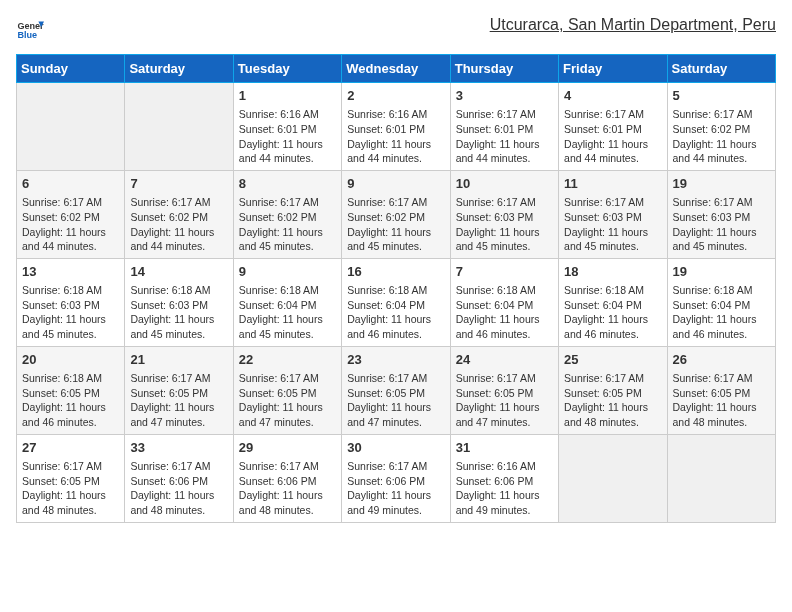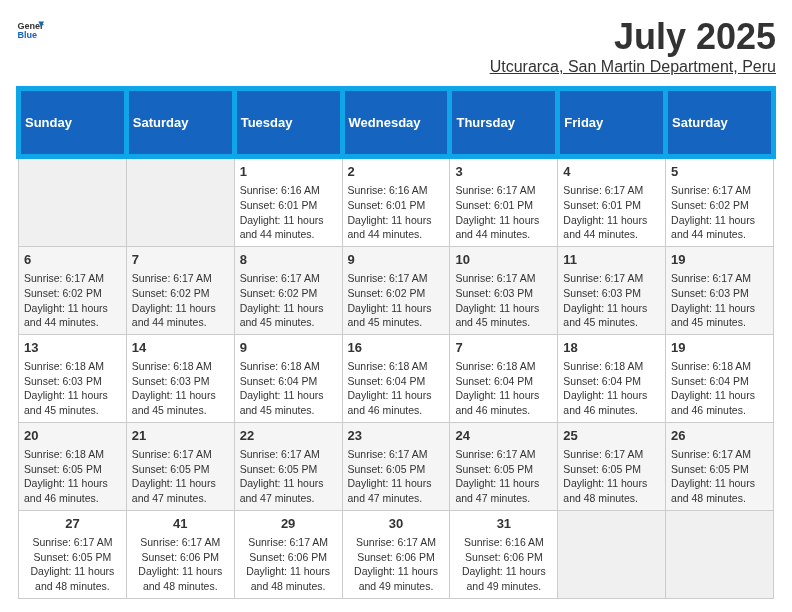--- a/index.html
+++ b/index.html
@@ -41,23 +41,23 @@
     .calendar {
       width: 100%;
       border-collapse: collapse;
       border: 1px solid #ccc;
     }
     .calendar th {
       background-color: #1565c0;
       color: #fff;
       font-size: 13px;
       font-weight: bold;
-      padding: 24px 4px;
+      padding: 6px 4px;
       text-align: left;
-      border: 5px solid #0ea5e9;
+      border: 1px solid #0ea5e9;
     }
     .calendar td {
       vertical-align: top;
       border: 1px solid #ccc;
       padding: 4px 5px;
       width: 108px;
       min-height: 80px;
       font-size: 10.5px;
       color: #333;
       background: #fff;
@@ -86,21 +86,20 @@
 
 <div class="header">
   <div class="logo">
     <svg class="logo-icon" viewBox="0 0 40 40" xmlns="http://www.w3.org/2000/svg">
       <text x="2" y="18" font-size="13" font-weight="bold" fill="#333" font-family="Arial">General</text>
       <text x="2" y="32" font-size="13" font-weight="bold" fill="#1565c0" font-family="Arial">Blue</text>
       <polygon points="32,8 40,8 36,16" fill="#1565c0"></polygon>
     </svg>
   </div>
   <div class="title-block">
-    <div class="month-title">July 2025</div>
     <div class="location-title">Utcurarca, San Martin Department, Peru</div>
   </div>
 </div>
 
 <table class="calendar">
   <thead>
     <tr>
     <th>Sunday</th>
         <th>Saturday</th>
         <th>Tuesday</th>
@@ -192,26 +191,26 @@
         <td>
           <div class="cell-content"><span class="day-num">24</span><span>Sunrise: 6:17 AM</span><br><span>Sunset: 6:05 PM</span><br><span>Daylight: 11 hours and 47 minutes.</span></div>
         </td>
         <td>
           <div class="cell-content"><span class="day-num">25</span><span>Sunrise: 6:17 AM</span><br><span>Sunset: 6:05 PM</span><br><span>Daylight: 11 hours and 48 minutes.</span></div>
         </td>
         <td>
           <div class="cell-content"><span class="day-num">26</span><span>Sunrise: 6:17 AM</span><br><span>Sunset: 6:05 PM</span><br><span>Daylight: 11 hours and 48 minutes.</span></div>
         </td>
       </tr>
-      <tr style="background: #fdba74; text-align: center;">
+      <tr style="background: #fdba74;">
         <td>
           <div class="cell-content"><span class="day-num">27</span><span>Sunrise: 6:17 AM</span><br><span>Sunset: 6:05 PM</span><br><span>Daylight: 11 hours and 48 minutes.</span></div>
         </td>
         <td>
-          <div class="cell-content"><span class="day-num">41</span><span>Sunrise: 6:17 AM</span><br><span>Sunset: 6:06 PM</span><br><span>Daylight: 11 hours and 48 minutes.</span></div>
+          <div class="cell-content"><span class="day-num">33</span><span>Sunrise: 6:17 AM</span><br><span>Sunset: 6:06 PM</span><br><span>Daylight: 11 hours and 48 minutes.</span></div>
         </td>
         <td>
           <div class="cell-content"><span class="day-num">29</span><span>Sunrise: 6:17 AM</span><br><span>Sunset: 6:06 PM</span><br><span>Daylight: 11 hours and 48 minutes.</span></div>
         </td>
         <td>
           <div class="cell-content"><span class="day-num">30</span><span>Sunrise: 6:17 AM</span><br><span>Sunset: 6:06 PM</span><br><span>Daylight: 11 hours and 49 minutes.</span></div>
         </td>
         <td>
           <div class="cell-content"><span class="day-num">31</span><span>Sunrise: 6:16 AM</span><br><span>Sunset: 6:06 PM</span><br><span>Daylight: 11 hours and 49 minutes.</span></div>
         </td>

